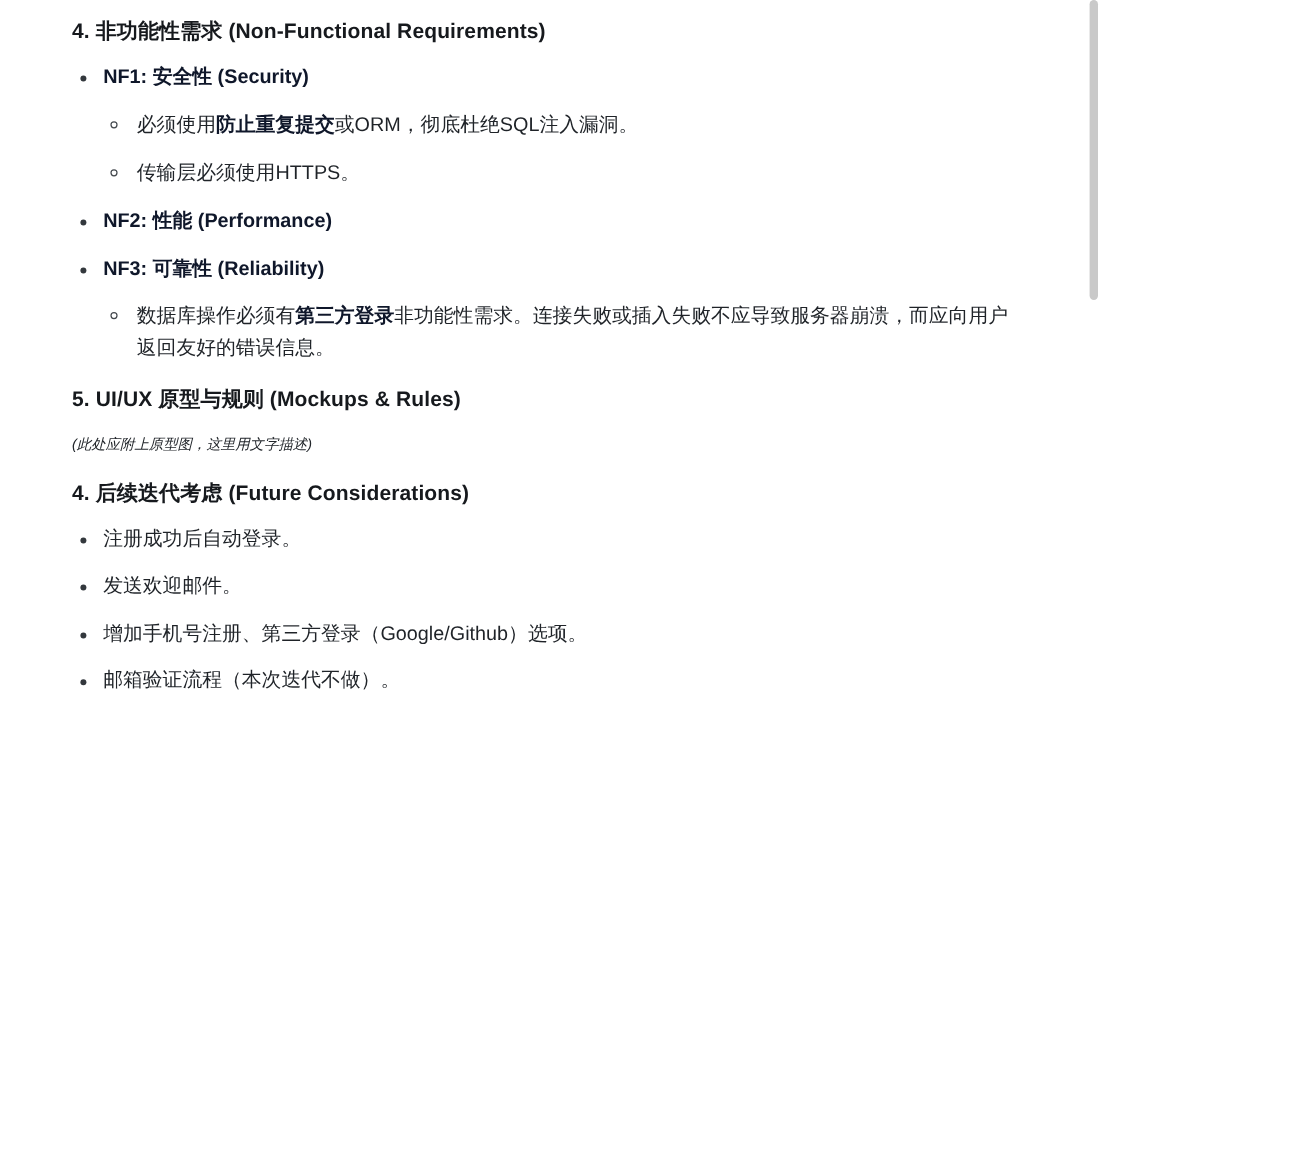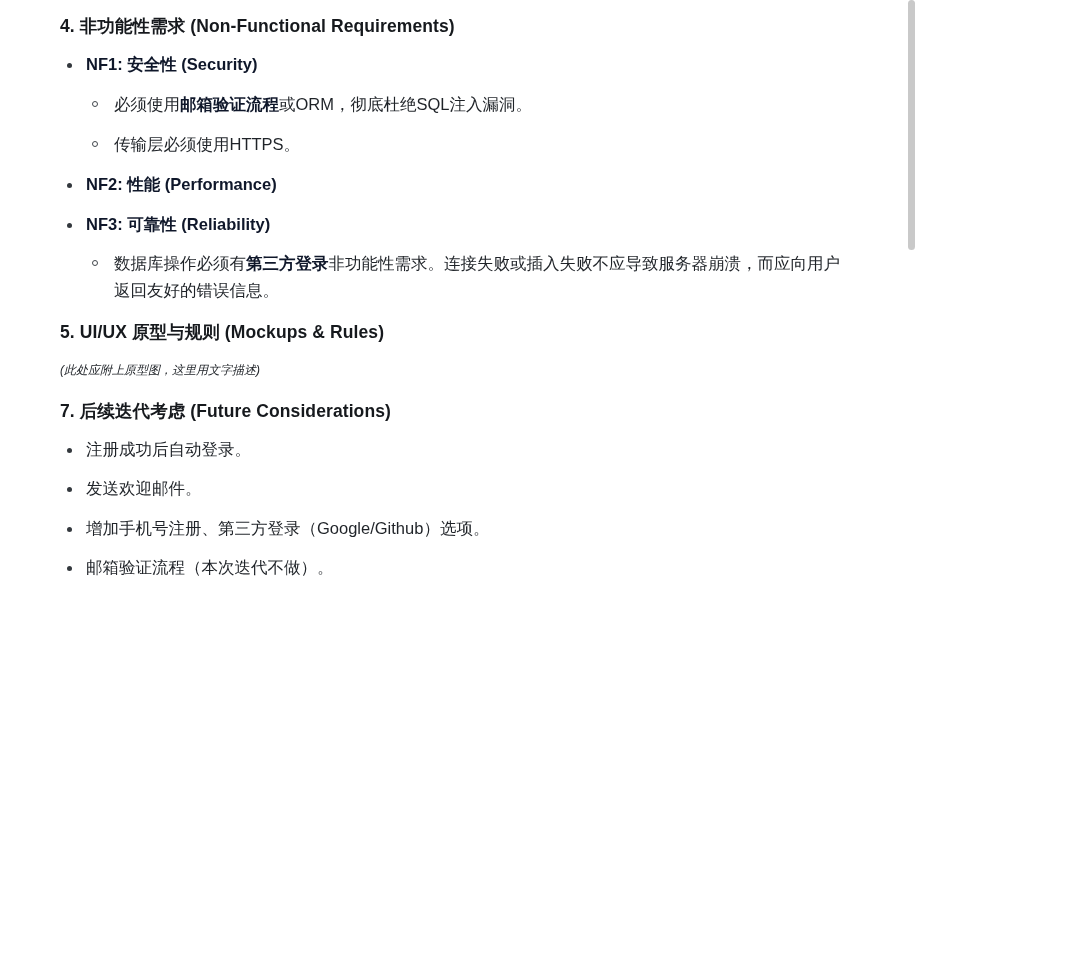--- a/index.html
+++ b/index.html
@@ -111,31 +111,31 @@
   .plain { font-weight: normal; }
 </style>
 </head>
 <body>
 
 <div class="page">
   <div id="content">
       <h2 class="section first">4. 非功能性需求 (Non-Functional Requirements)</h2>
       <ul class="lvl1">
         <li><b>NF1: 安全性 (Security)</b><ul class="lvl2">
-            <li><span>必须使用</span><b>邮箱验证流程</b><span>或ORM，彻底杜绝SQL注入漏洞。</span></li>
+            <li><span>必须使用</span><b>防止重复提交</b><span>或ORM，彻底杜绝SQL注入漏洞。</span></li>
             <li><span>传输层必须使用HTTPS。</span></li>
           </ul></li>
         <li><b>NF2: 性能 (Performance)</b></li>
         <li><b>NF3: 可靠性 (Reliability)</b><ul class="lvl2">
             <li><span>数据库操作必须有</span><b>第三方登录</b><span>非功能性需求。连接失败或插入失败不应导致服务器崩溃，而应向用户返回友好的错误信息。</span></li>
           </ul></li>
       </ul>
       <h2 class="section">5. UI/UX 原型与规则 (Mockups &amp; Rules)</h2>
       <div class="em-note">(此处应附上原型图，这里用文字描述)</div>
-      <h2 class="section">7. 后续迭代考虑 (Future Considerations)</h2>
+      <h2 class="section">4. 后续迭代考虑 (Future Considerations)</h2>
       <ul class="lvl1">
         <li><span class="plain">注册成功后自动登录。</span></li>
         <li><span class="plain">发送欢迎邮件。</span></li>
         <li><span class="plain">增加手机号注册、第三方登录（Google/Github）选项。</span></li>
         <li><span class="plain">邮箱验证流程（本次迭代不做）。</span></li>
       </ul>
     </div>
   <div class="scrollbar">
     <div class="scroll-thumb" style="top: 0px; height: 250px;"></div>
   </div>

